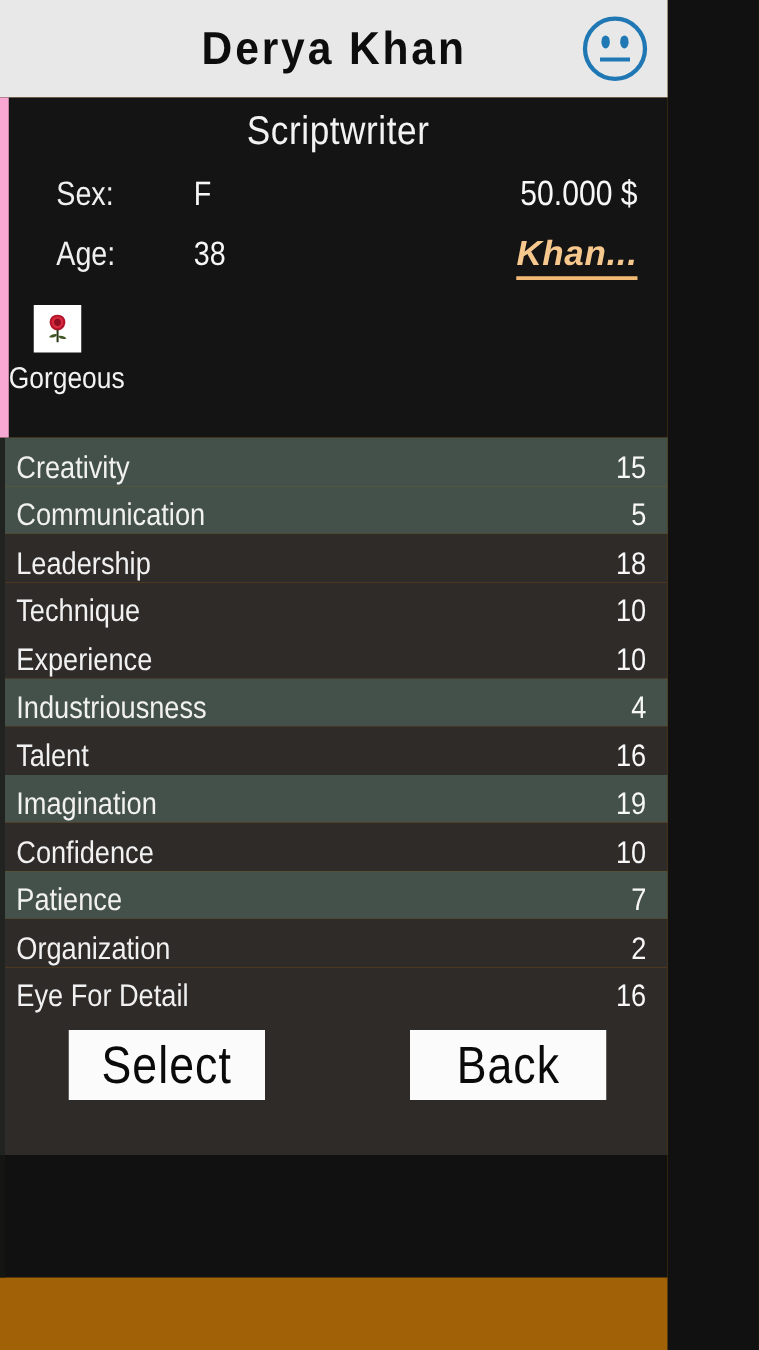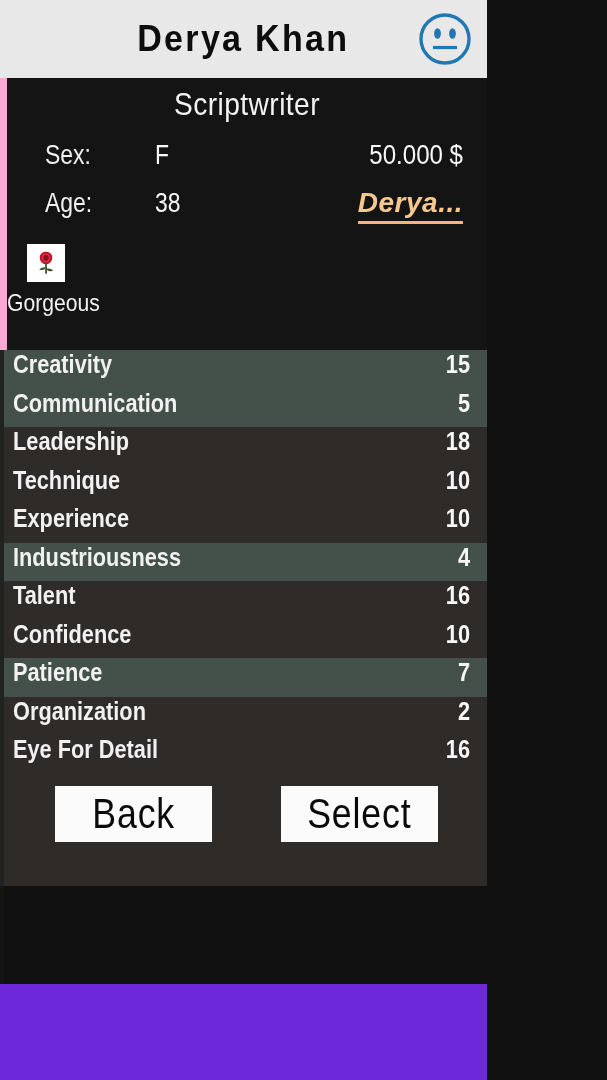--- a/index.html
+++ b/index.html
@@ -3,23 +3,23 @@
 <meta charset="utf-8">
 <style>
   * { box-sizing: border-box; margin: 0; padding: 0; }
   html, body {
     width: 607px; height: 1080px;
     background: #111111;
     font-family: "Liberation Sans", sans-serif;
     overflow: hidden;
   }
   #app {
-    width: 487px; height: 1080px;
+    width: 534px; height: 1080px;
     position: relative;
-    background: #6d28d9;
+    background: #a16207;
   }
 
   
   .titlebar {
     height: 78px;
     background: #e8e8e8;
     display: flex;
     align-items: center;
     justify-content: center;
     position: relative;
@@ -115,23 +115,22 @@
     transform-origin: left;
   }
 
   
   .stats {
     border-left: 4px solid #20231f;
   }
   .stat-row {
     height: 38.5px;
     display: flex;
-    align-items: flex-start;
-    padding: 0 17px 0 9px;
-    font-weight: bold;
+    align-items: flex-end;
+    padding: 18px 17px 0 9px;
   }
   .stat-row.g { background: #44514a; }
   .stat-row.d { background: #2e2b29; }
   .stat-name {
     flex: 1;
     color: #f1f1f1;
     font-size: 25px;
     transform: scaleX(0.87);
     transform-origin: left;
     white-space: nowrap;
@@ -198,21 +197,21 @@
 
     <div class="inforow">
       <div class="info-label">Sex:</div>
       <div class="info-value">F</div>
       <div class="info-right">50.000 $</div>
     </div>
 
     <div class="inforow">
       <div class="info-label">Age:</div>
       <div class="info-value">38</div>
-      <a class="more-link" href="#">Derya...</a>
+      <a class="more-link" href="#">Khan...</a>
     </div>
 
     <div class="trait">
       <div class="trait-icon-box">
         <svg viewBox="0 0 24 24" width="30" height="30" aria-hidden="true">
           <path d="M12 3c3 0 5 2 5 4.6 0 3-2.2 5.4-5 5.4S7 10.6 7 7.6C7 5 9 3 12 3z" fill="#b3122a"></path>
           <path d="M12 4.2c2.2 0 3.7 1.5 3.7 3.5 0 2.3-1.6 4-3.7 4s-3.7-1.7-3.7-4c0-2 1.5-3.5 3.7-3.5z" fill="#d62b3f"></path>
           <path d="M12 5.6c1.3 0 2.2 1 2.2 2.2 0 1.4-1 2.4-2.2 2.4s-2.2-1-2.2-2.4c0-1.2.9-2.2 2.2-2.2z" fill="#8e0d20"></path>
           <rect x="11.4" y="12.6" width="1.3" height="8" fill="#2c3a18"></rect>
           <path d="M11.4 15.4C9.4 15.2 7.6 16 6.6 17.4c1.8.6 3.8.2 4.8-1.1z" fill="#3f5522"></path>
@@ -245,41 +244,45 @@
         <div class="stat-val">10</div>
       </div>
       <div class="stat-row g">
         <div class="stat-name">Industriousness</div>
         <div class="stat-val">4</div>
       </div>
       <div class="stat-row d">
         <div class="stat-name">Talent</div>
         <div class="stat-val">16</div>
       </div>
+      <div class="stat-row g">
+        <div class="stat-name">Imagination</div>
+        <div class="stat-val">19</div>
+      </div>
       <div class="stat-row d">
         <div class="stat-name">Confidence</div>
         <div class="stat-val">10</div>
       </div>
       <div class="stat-row g">
         <div class="stat-name">Patience</div>
         <div class="stat-val">7</div>
       </div>
       <div class="stat-row d">
         <div class="stat-name">Organization</div>
         <div class="stat-val">2</div>
       </div>
       <div class="stat-row d">
         <div class="stat-name">Eye For Detail</div>
         <div class="stat-val">16</div>
       </div>
     </div>
 
   <div class="footer">
+    <button class="btn btn-select">
+      <span>Select</span>
+    </button>
     <button class="btn">
       <span>Back</span>
     </button>
-    <button class="btn btn-select">
-      <span>Select</span>
-    </button>
   </div>
 
   <div class="bottom-fill"></div>
 </div>
 
 </body></html>

